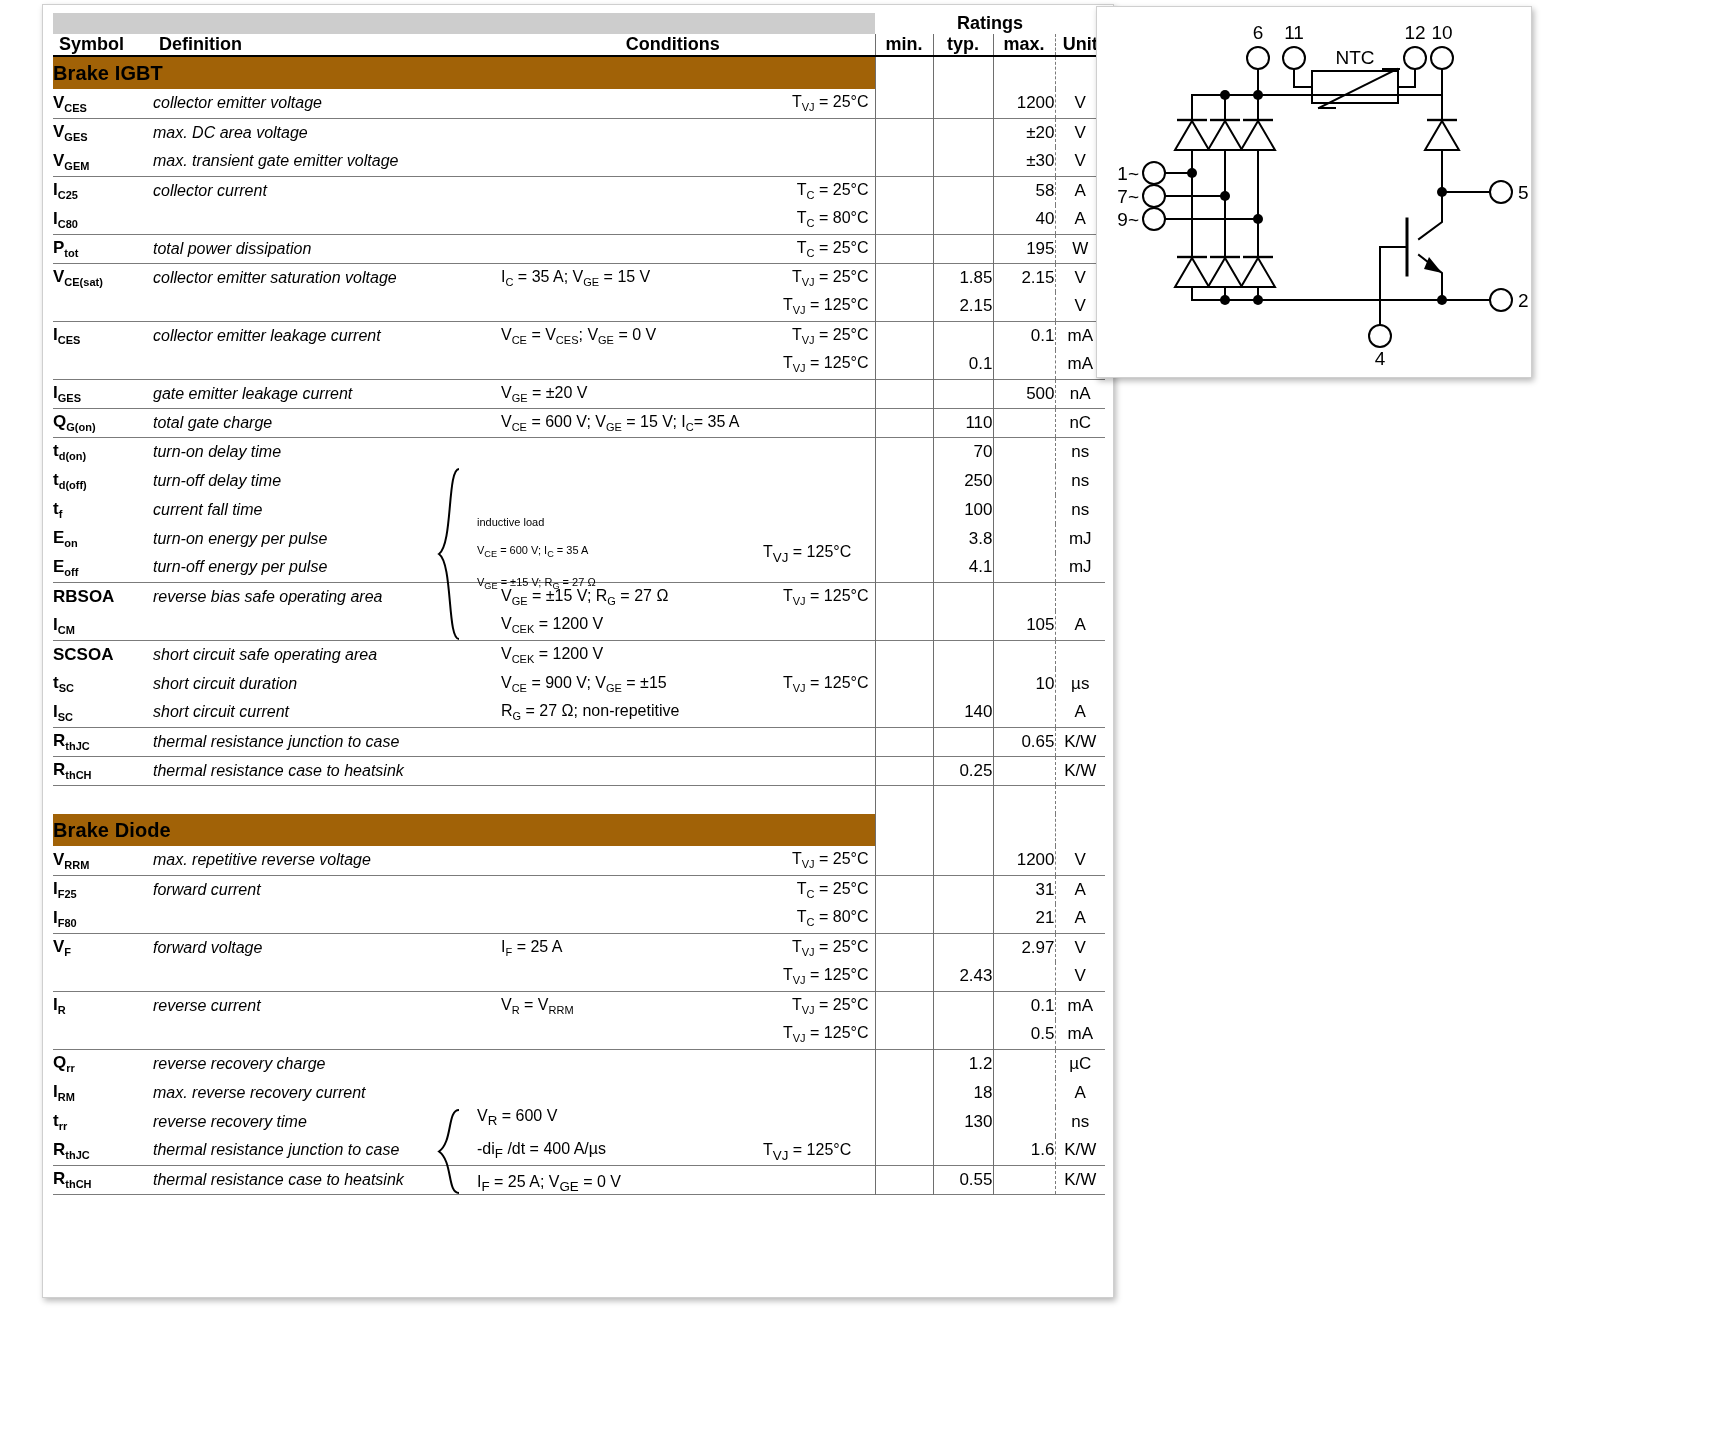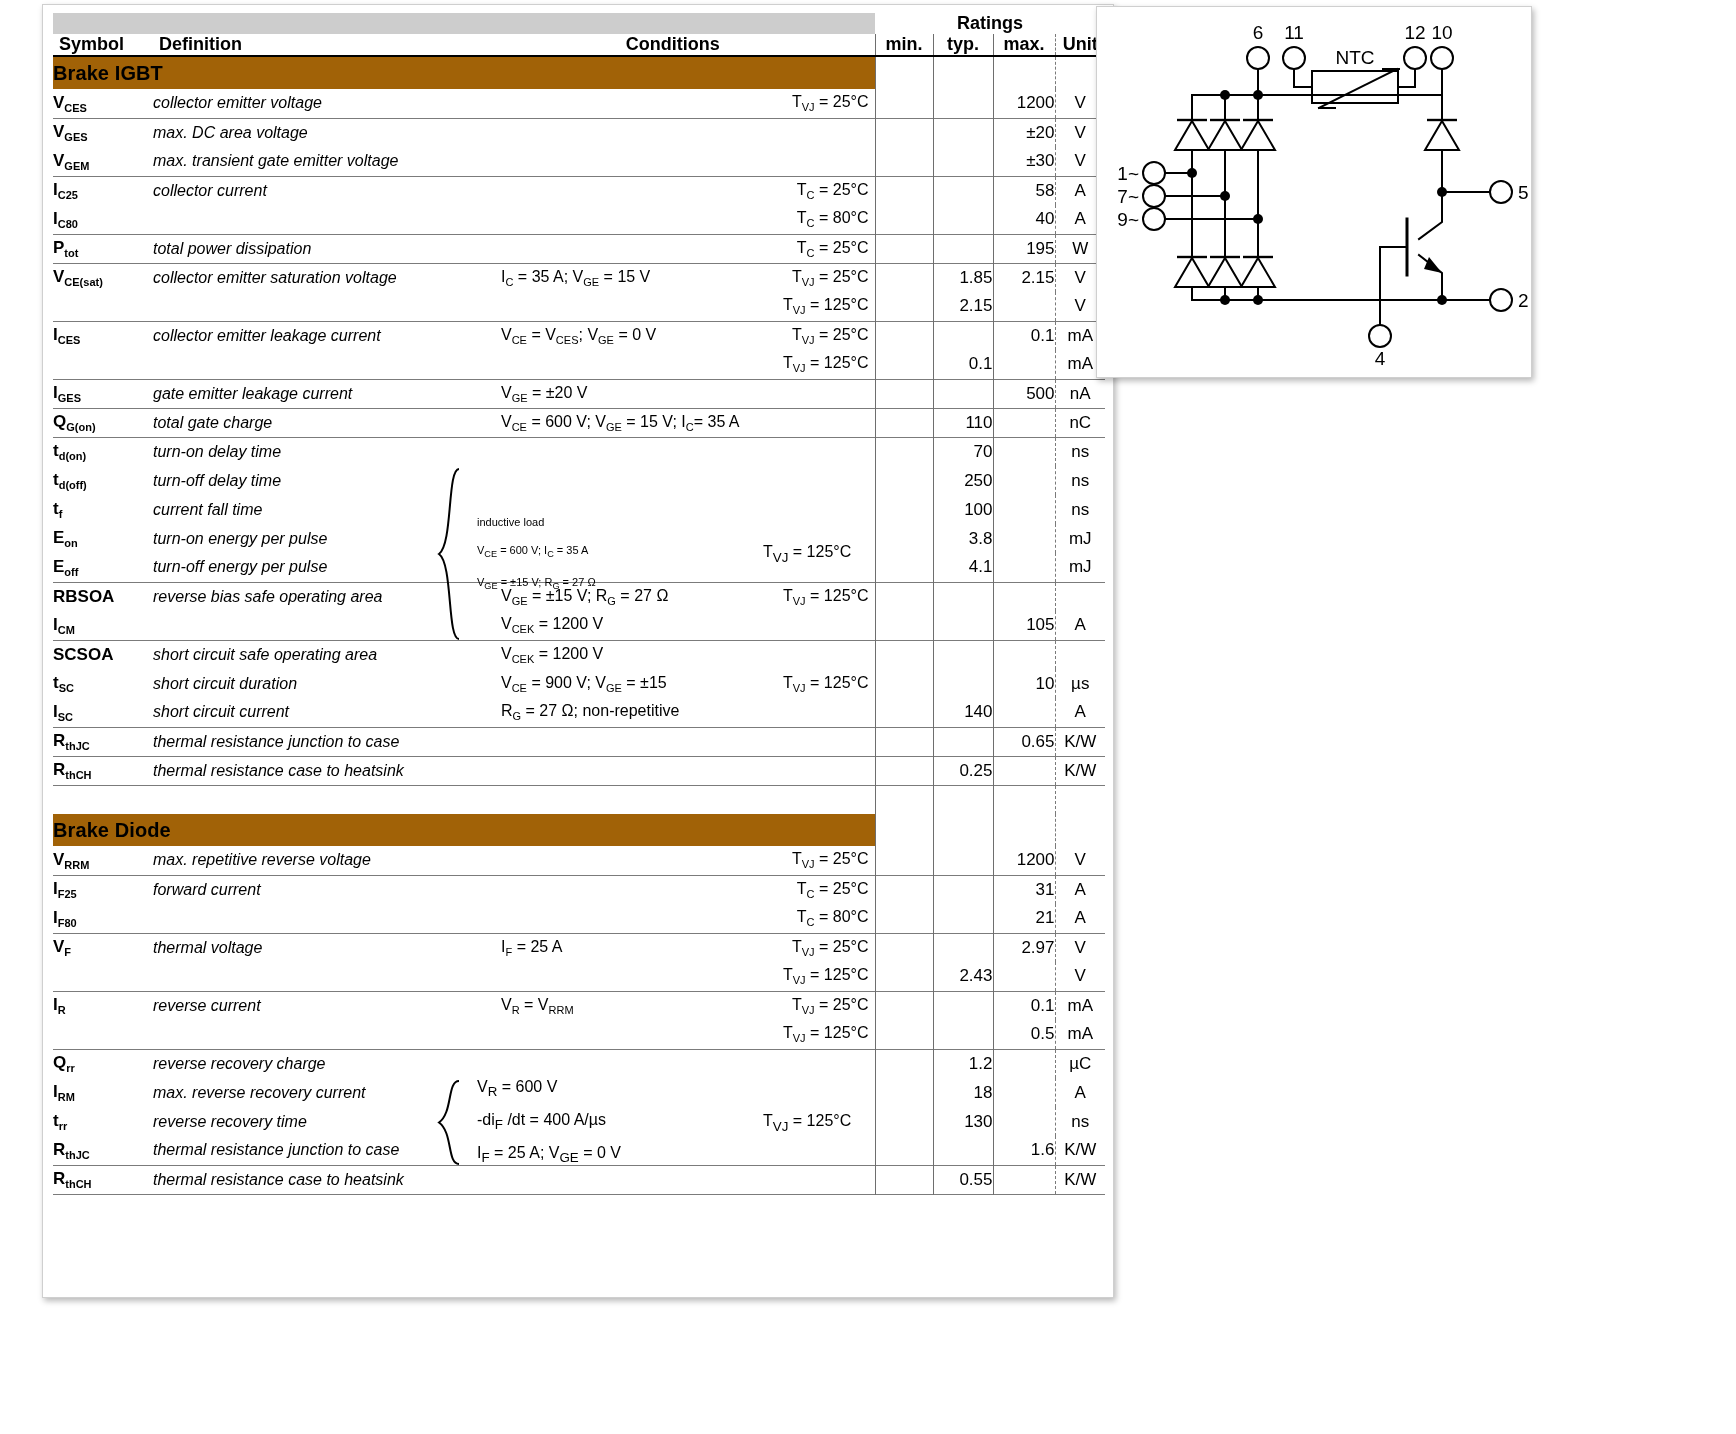--- a/index.html
+++ b/index.html
@@ -388,21 +388,21 @@
             <td class="cond">
               <span class="tv">T<sub>C</sub>  =   80°C</span>
             </td>
             <td class="num vl"></td>
             <td class="num vl"></td>
             <td class="num vl">21</td>
             <td class="unit vdash">A</td>
           </tr>
           <tr class="r tb-none">
             <td class="sym">V<sub>F</sub></td>
-            <td class="def">thermal voltage</td>
+            <td class="def">forward voltage</td>
             <td class="cond">
               <span class="c1">I<sub>F</sub>  =  25 A</span>
               <span class="tv">T<sub>VJ</sub>  =   25°C</span>
             </td>
             <td class="num vl"></td>
             <td class="num vl"></td>
             <td class="num vl">2.97</td>
             <td class="unit vdash">V</td>
           </tr>
           <tr class="r tb-grp">
@@ -490,21 +490,21 @@
         <svg width="34" height="174" viewBox="0 0 34 174" style="position:absolute;left:0;top:0">
           <path d="M26 2 C14 2 20 77 6 87 C20 97 14 172 26 172" fill="none" stroke="#000" stroke-width="2"></path>
         </svg>
         <div style="position:absolute;left:44px;top:50%;transform:translateY(-50%);font-size:11px;line-height:28px;white-space:nowrap">
           <div>inductive load</div>
           <div>V<sub>CE</sub> = 600  V; I<sub>C</sub> =    35 A</div>
           <div>V<sub>GE</sub> = ±15 V; R<sub>G</sub> =  27 Ω</div>
         </div>
         <div style="position:absolute;left:330px;top:50%;transform:translateY(-50%);font-size:16px;white-space:nowrap">T<sub>VJ</sub>  = 125°C</div>
       </div>
-      <div style="position: absolute; left: 390px; top: 1074px; height: 87px; width: 640px; pointer-events: none;">
+      <div style="position: absolute; left: 390px; top: 1103px; height: 87px; width: 640px; pointer-events: none;">
         <svg width="34" height="87" viewBox="0 0 34 87" style="position:absolute;left:0;top:0">
           <path d="M26 2 C14 2 20 33.5 6 43.5 C20 53.5 14 85 26 85" fill="none" stroke="#000" stroke-width="2"></path>
         </svg>
         <div style="position:absolute;left:44px;top:50%;transform:translateY(-50%);font-size:16px;line-height:28px;white-space:nowrap">
           <div>V<sub>R</sub> =   600 V</div>
           <div>-di<sub>F</sub> /dt =   400 A/µs</div>
           <div>I<sub>F</sub> =    25 A; V<sub>GE</sub> = 0 V</div>
         </div>
         <div style="position:absolute;left:330px;top:50%;transform:translateY(-50%);font-size:16px;white-space:nowrap">T<sub>VJ</sub>  = 125°C</div>
       </div>

